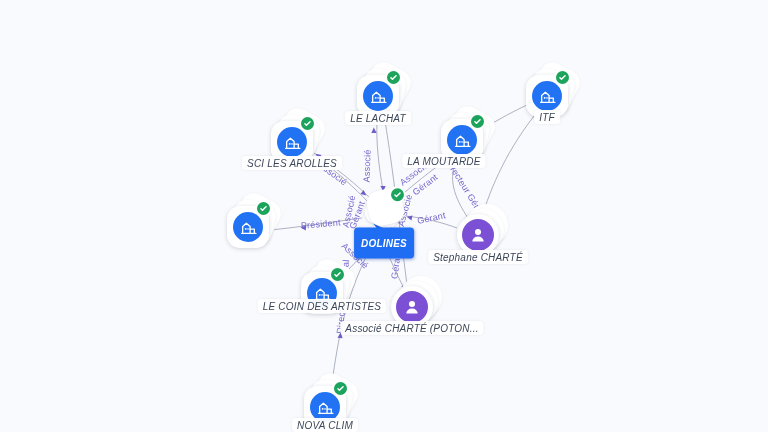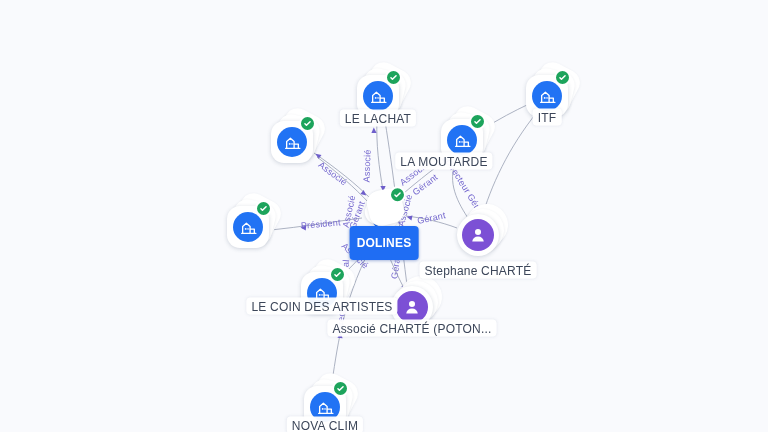--- a/index.html
+++ b/index.html
@@ -24,23 +24,23 @@
          border:2px solid #fff;display:flex;align-items:center;justify-content:center;z-index:3;}
   
   .pin-node{position:absolute;width:40px;height:47px;transform:translate(-50%,-42%);z-index:2;}
   .ghost{position:absolute;left:50%;top:38%;width:35px;height:35px;background:#fff;border-radius:12px;
          box-shadow:0 1px 3px rgba(40,60,90,.15);}
   .ghost.g1{transform:translate(-50%,-50%) rotate(24deg);}
   .ghost.g2{transform:translate(-46%,-56%) rotate(-14deg);}
   .pin-node .badge{right:-2px;top:-5px;}
   
   .nlabel{position:absolute;transform:translate(-50%,-50%);z-index:3;white-space:nowrap;
-          background:rgba(255,255,255,.95);color:#3c4659;font-size:12px;font-weight:500;
+          background:rgba(255,255,255,.95);color:#3c4659;font-size:10px;font-weight:500;
           padding:1.5px 5px;border-radius:4px;letter-spacing:.2px;
-          box-shadow:0 0 3px rgba(60,80,120,.10);}
+          box-shadow:0 0 3px rgba(60,80,120,.10);font-style:italic;}
   .nlabel.sel{background:#1f6df3;color:#fff;font-weight:600;padding:10px 7px;box-shadow:0 1px 3px rgba(20,60,160,.35);}
 </style>
 </head>
 <body>
 
 <div id="canvas" style="background: rgb(249, 250, 253);">
     <svg id="edges-svg" width="768" height="432" viewBox="0 0 768 432">
       <path d="M 377 121 C 376 143 379 168 383 190" class="edge"></path>
       <polygon points="0,-2.6 5.5,0 0,2.6" transform="translate(374 133) rotate(-92)" class="arrow"></polygon>
       <polygon points="0,-2.6 5.5,0 0,2.6" transform="translate(383 186) rotate(88)" class="arrow"></polygon>
@@ -141,20 +141,21 @@
             <rect x="7" y="8.6" width="1.1" height="1.5" fill="#ffffff"></rect>
           </svg>
         </div>
       </div>
       <div class="badge">
         <svg viewBox="0 0 12 12" width="9" height="9">
           <path d="M2.6 6.3 l2 2 L9.4 3.6" stroke="#fff" stroke-width="2" fill="none" stroke-linecap="round" stroke-linejoin="round"></path>
         </svg>
       </div>
     </div>
+    <div class="nlabel" style="left: 292px; top: 163px;">SCI LES AROLLES</div>
     <div class="node company" style="left: 462px; top: 140px;">
       <div class="card c3"></div>
       <div class="card c2"></div>
       <div class="card">
         <div class="circle">
           <svg viewBox="0 0 16 16" width="17" height="17">
             <g fill="none" stroke="#ffffff" stroke-width="1.25" stroke-linejoin="round" stroke-linecap="round">
               <path d="M2.5 13.5 V7 l3.5-3 3.5 3 v6.5"></path>
               <path d="M9.5 9.5 h4 v4"></path>
               <path d="M1.5 13.5 h13.5"></path>
@@ -216,21 +217,21 @@
       <div class="card c2"></div>
       <div class="card">
         <div class="circle">
           <svg viewBox="0 0 16 16" width="18" height="18">
             <circle cx="8" cy="5.3" r="2.7" fill="#fff"></circle>
             <path d="M2.9 13.8 a5.1 4.5 0 0 1 10.2 0 Z" fill="#fff"></path>
           </svg>
         </div>
       </div>
     </div>
-    <div class="nlabel" style="left: 478px; top: 270px;">Stephane CHARTÉ</div>
+    <div class="nlabel" style="left: 478px; top: 257px;">Stephane CHARTÉ</div>
     <div class="node company" style="left: 322px; top: 293px;">
       <div class="card c3"></div>
       <div class="card c2"></div>
       <div class="card">
         <div class="circle">
           <svg viewBox="0 0 16 16" width="17" height="17">
             <g fill="none" stroke="#ffffff" stroke-width="1.25" stroke-linejoin="round" stroke-linecap="round">
               <path d="M2.5 13.5 V7 l3.5-3 3.5 3 v6.5"></path>
               <path d="M9.5 9.5 h4 v4"></path>
               <path d="M1.5 13.5 h13.5"></path>

